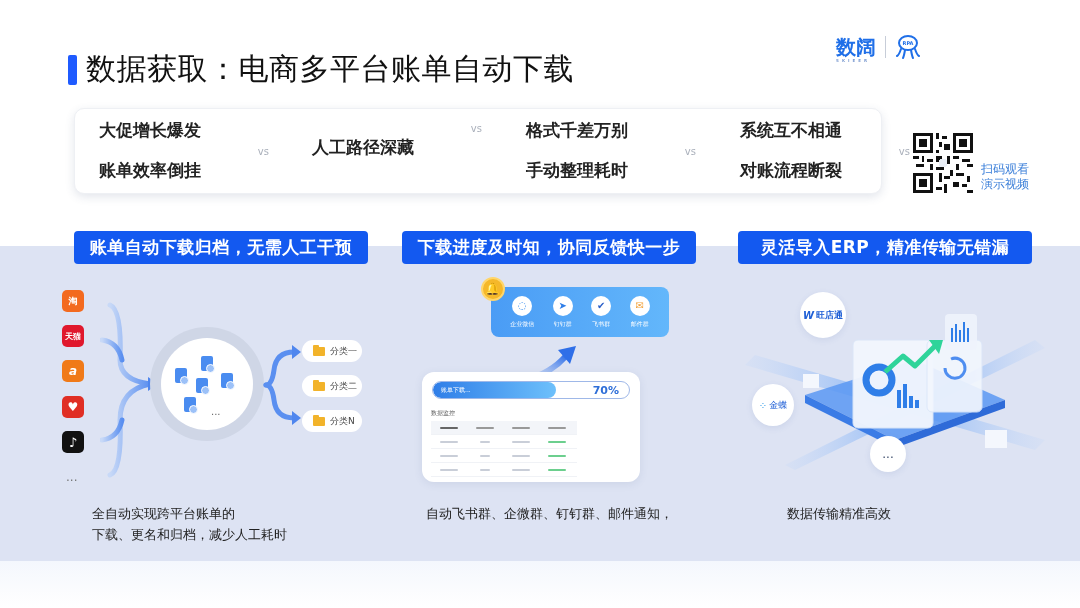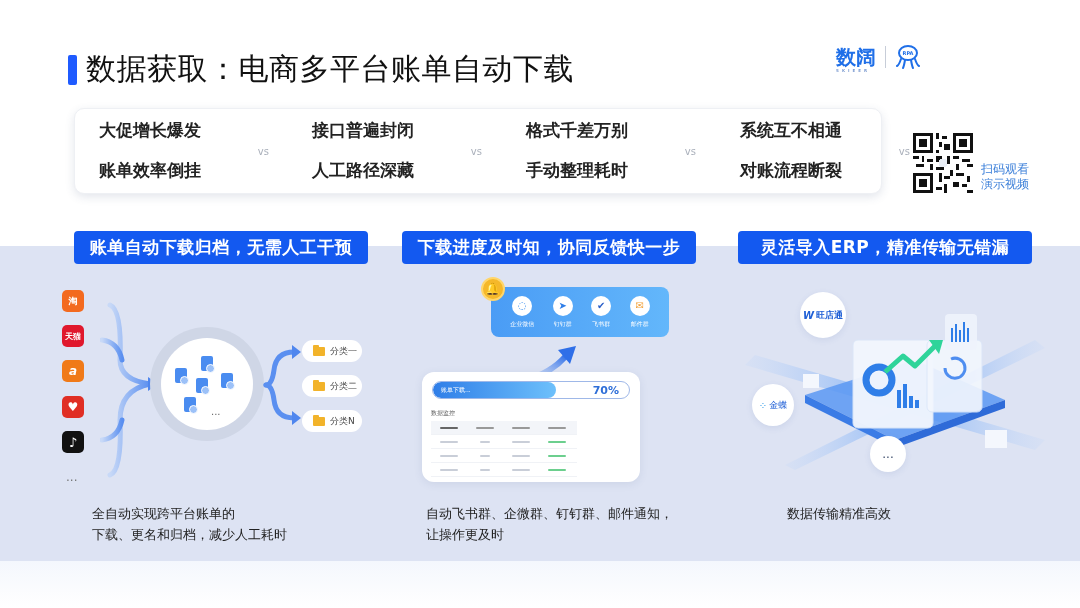--- a/index.html
+++ b/index.html
@@ -3,21 +3,21 @@
 <meta charset="utf-8">
 <style>
   * { box-sizing: border-box; margin: 0; padding: 0; }
   html, body { width: 1080px; height: 608px; overflow: hidden; background: #ffffff; }
   body { font-family: "DejaVu Sans", "Liberation Sans", sans-serif; color: #1a1a1a; position: relative; }
 
   .title-bar { position: absolute; left: 68px; top: 49px; display: flex; align-items: center; }
   .title-accent { width: 9px; height: 30px; background: #1f5bff; border-radius: 2px; margin-right: 9px; }
   .title-text { font-size: 30px; font-weight: 500; color: #111; letter-spacing: 0.5px; }
 
-  .logos { position: absolute; left: 836px; top: 44px; display: flex; align-items: center; }
+  .logos { position: absolute; left: 836px; top: 34px; display: flex; align-items: center; }
   .logo-shukuo { font-size: 20px; font-weight: 700; color: #1f6fe8; line-height: 1; position: relative; }
   .logo-shukuo-sub { position: absolute; left: 0; top: 22px; font-size: 4px; letter-spacing: 3px; color: #7b9ad0; }
   .logo-divider { width: 1px; height: 22px; background: #c7cdd8; margin: 0 9px; }
   .logo-octopus { width: 26px; height: 26px; margin-right: 5px; }
   .logo-bazhuayu { font-size: 21px; font-weight: 700; color: #1f6fe8; }
 
   .pain-card { position: absolute; left: 74px; top: 108px; width: 808px; height: 86px; background: #fff; border-radius: 10px;
     box-shadow: 0 3px 10px rgba(60,80,120,0.14); border: 1px solid #eef0f4; }
   .pain-col { position: absolute; top: 10px; width: 170px; text-align: left; }
   .pain-top, .pain-bottom { font-size: 17px; font-weight: 700; color: #222; white-space: nowrap; }
@@ -95,21 +95,20 @@
   </svg>
 </div>
 
 <div class="pain-card">
   <div class="pain-col" style="left:24px;">
     <div class="pain-top">大促增长爆发</div>
     <div class="pain-vs">vs</div>
     <div class="pain-bottom">账单效率倒挂</div>
   </div>
   <div class="pain-col" style="left:237px;">
-    <div class="pain-top">接口普遍封闭</div>
     <div class="pain-vs">vs</div>
     <div class="pain-bottom">人工路径深藏</div>
   </div>
   <div class="pain-col" style="left:451px;">
     <div class="pain-top">格式千差万别</div>
     <div class="pain-vs">vs</div>
     <div class="pain-bottom">手动整理耗时</div>
   </div>
   <div class="pain-col" style="left:665px;">
     <div class="pain-top">系统互不相通</div>
@@ -363,17 +362,16 @@
   <span style="font-size:9px; color:#1f5fd6;">金蝶</span>
 </div>
 <div class="erp-badge" style="left:870px; top:436px; width:36px; height:36px; font-size:12px; color:#3a4a6a;">...</div>
 
 <div class="desc" style="left:92px;">
   <div>全自动实现跨平台账单的</div>
   <div>下载、更名和归档，减少人工耗时</div>
 </div>
 <div class="desc" style="left:426px;">
   <div>自动飞书群、企微群、钉钉群、邮件通知，</div>
-  <div>让操作更及时</div>
 </div>
 <div class="desc" style="left:787px;">
   <div>数据传输精准高效</div>
 </div>
 
 </body></html>

